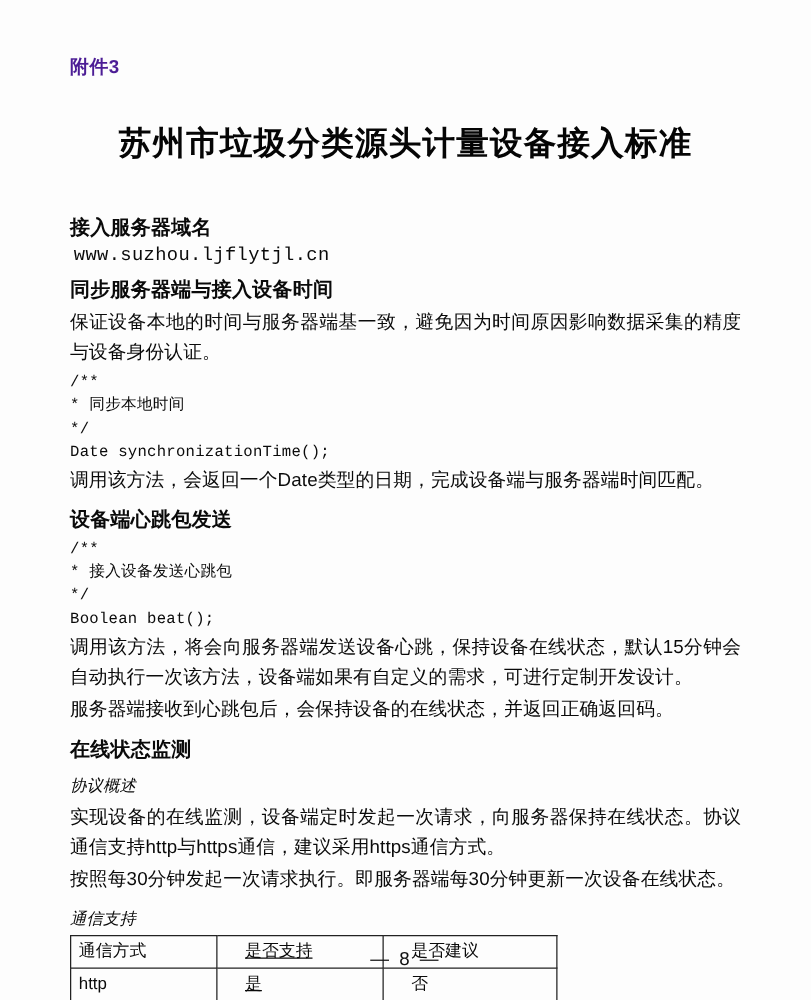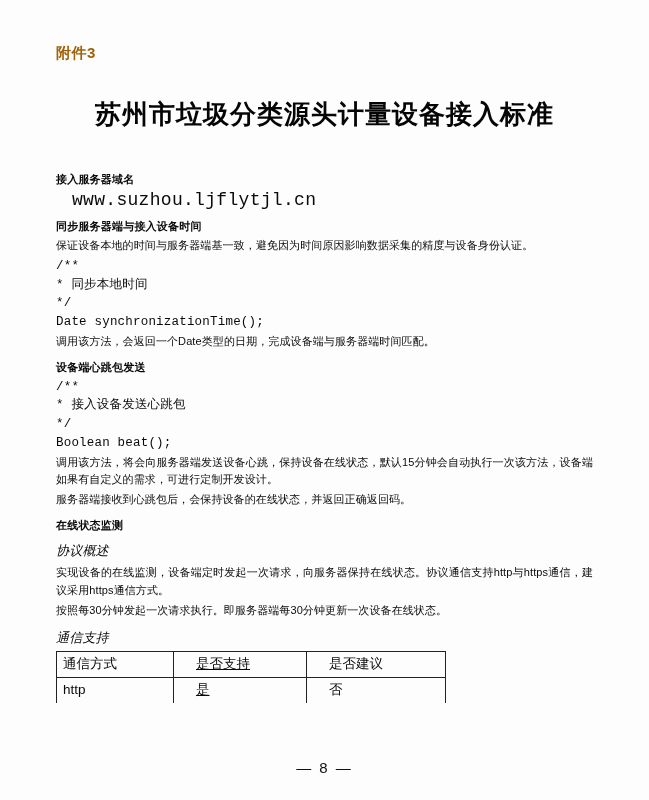--- a/index.html
+++ b/index.html
@@ -20,63 +20,63 @@
     height: 800px;
     box-sizing: border-box;
     padding: 44px 56px 0 56px;
     background: #fdfdfd;
   }
   .attachment-label {
     font-size: 15px;
     font-weight: bold;
     letter-spacing: 0.5px;
     margin: 0 0 34px 0;
-    color: #a16207;
+    color: #4c1d95;
   }
   .doc-title {
     text-align: center;
     font-size: 26px;
     font-weight: bold;
     letter-spacing: 1px;
     margin: 0 0 40px 0;
     color: #050505;
   }
   .section-heading {
-    font-size: 11px;
+    font-size: 16px;
     font-weight: bold;
     margin: 9px 0 3px 0;
     letter-spacing: 0.2px;
   }
   .sub-heading-italic {
     font-size: 13px;
     font-style: italic;
     margin: 9px 0 4px 0;
     letter-spacing: 0.2px;
   }
   .body-text {
-    font-size: 11px;
+    font-size: 15px;
     line-height: 1.62;
     margin: 0 0 2px 0;
     text-align: justify;
     letter-spacing: 0.1px;
   }
   .mono {
     font-family: "Liberation Mono", monospace;
     font-size: 12.5px;
     line-height: 1.5;
     margin: 0;
     letter-spacing: 0.2px;
   }
   .code-block {
     margin: 1px 0 1px 0;
   }
   .domain-line {
     font-family: "Liberation Mono", monospace;
-    font-size: 18px;
-    margin: 0 0 1px 16px;
+    font-size: 15px;
+    margin: 0 0 1px 3px;
     letter-spacing: 0.3px;
   }
   table.support-table {
     border-collapse: collapse;
     width: 332px;
     margin-top: 0;
     table-layout: fixed;
   }
   table.support-table td, table.support-table th {
     border-left: 1px solid #222;

